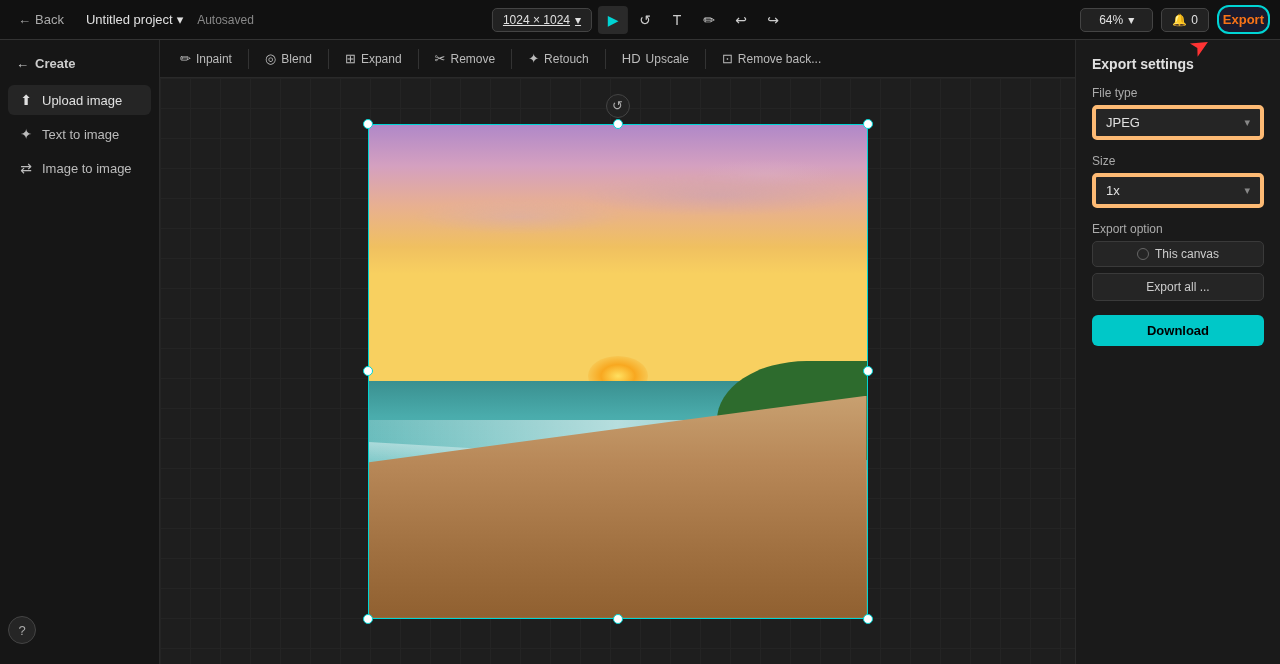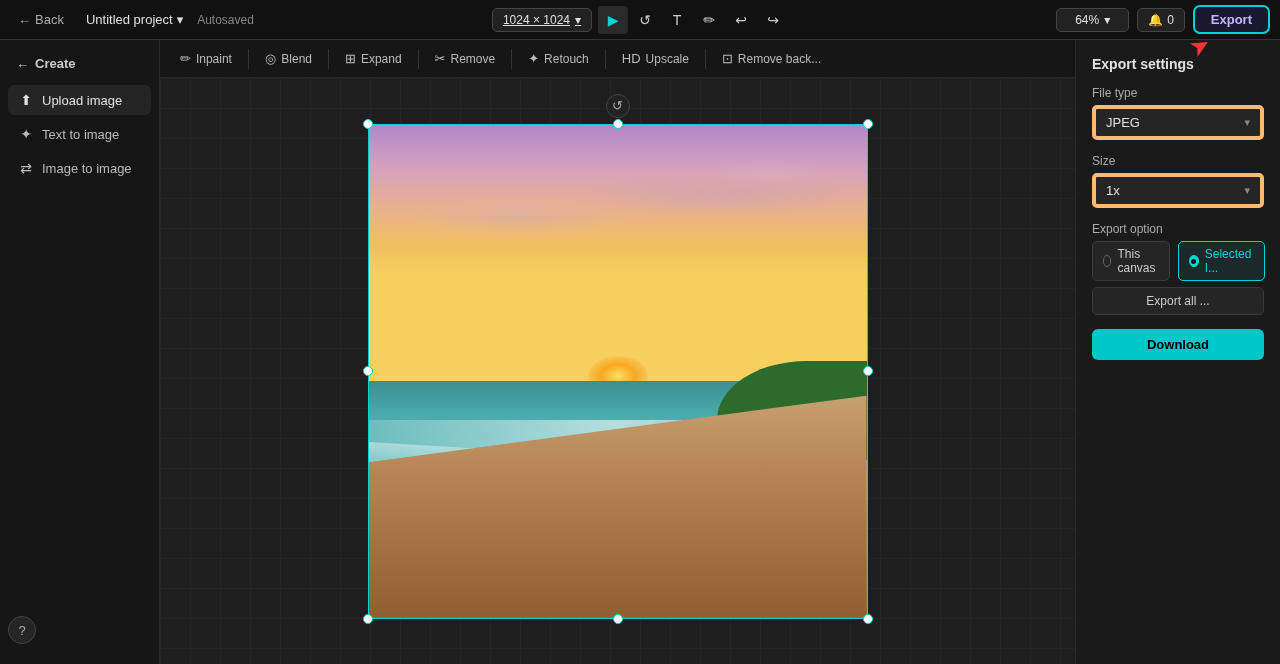--- a/index.html
+++ b/index.html
@@ -122,23 +122,23 @@
       padding: 4px 10px;
       font-size: 12px;
       cursor: pointer;
       display: flex;
       align-items: center;
       gap: 4px;
     }
     .export-btn {
       background: #1a1a2e;
       border: 2px solid #00d4d4;
-      color: #c4b5fd;
-      border-radius: 7px;
-      padding: 5px 16px;
+      color: #f97316;
+      border-radius: 12px;
+      padding: 5px 4px;
       font-size: 13px;
       font-weight: 600;
       cursor: pointer;
     }
 
     
     .main {
       display: flex;
       flex: 1;
       overflow: hidden;
@@ -707,24 +707,20 @@
     </div>
 
     <div>
       <div class="export-field-label">Export option</div>
       <div class="export-option-group">
         <div class="radio-row">
           <div class="radio-option">
             <div class="radio-dot"></div>
             <span>This canvas</span>
           </div>
-          <div class="radio-option selected">
-            <div class="radio-dot selected"></div>
-            <span>Selected I...</span>
-          </div>
         </div>
         <button class="export-all-btn">
           <span>Export all ...</span>
         </button>
       </div>
     </div>
 
     <button class="download-btn">
       <span>Download</span>
     </button>

